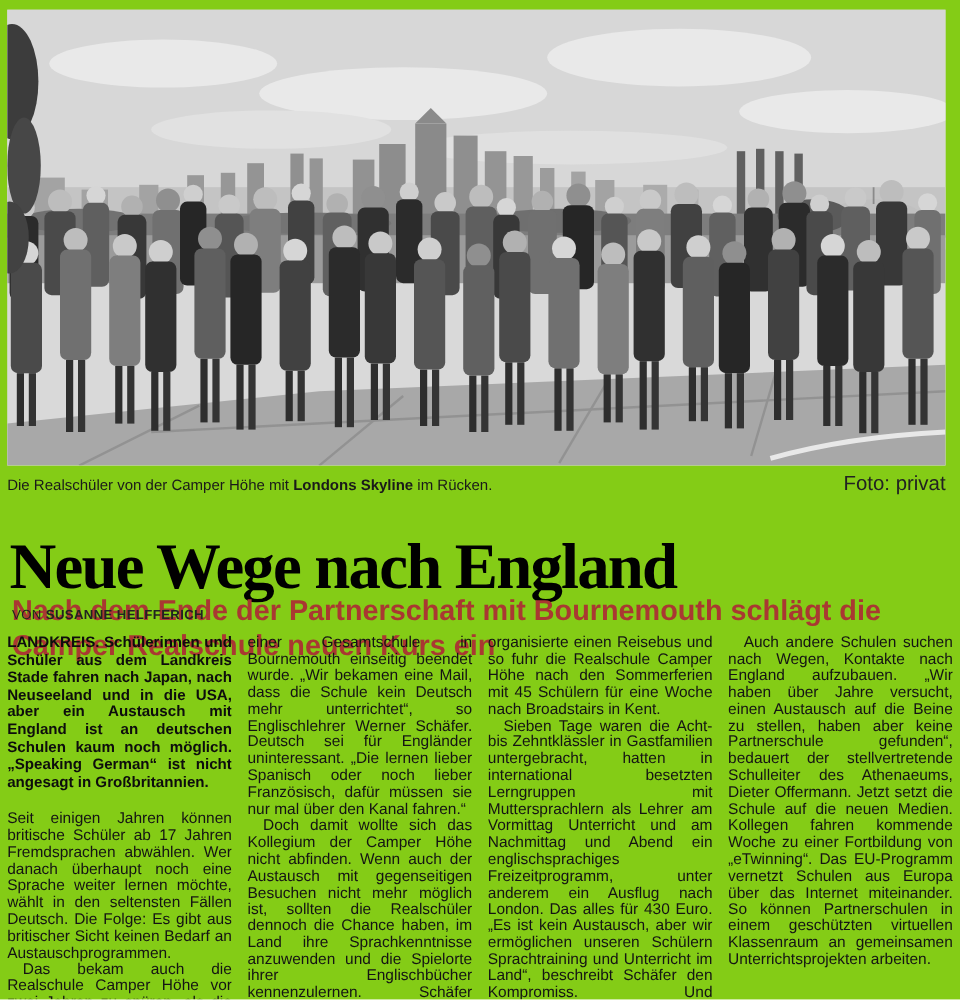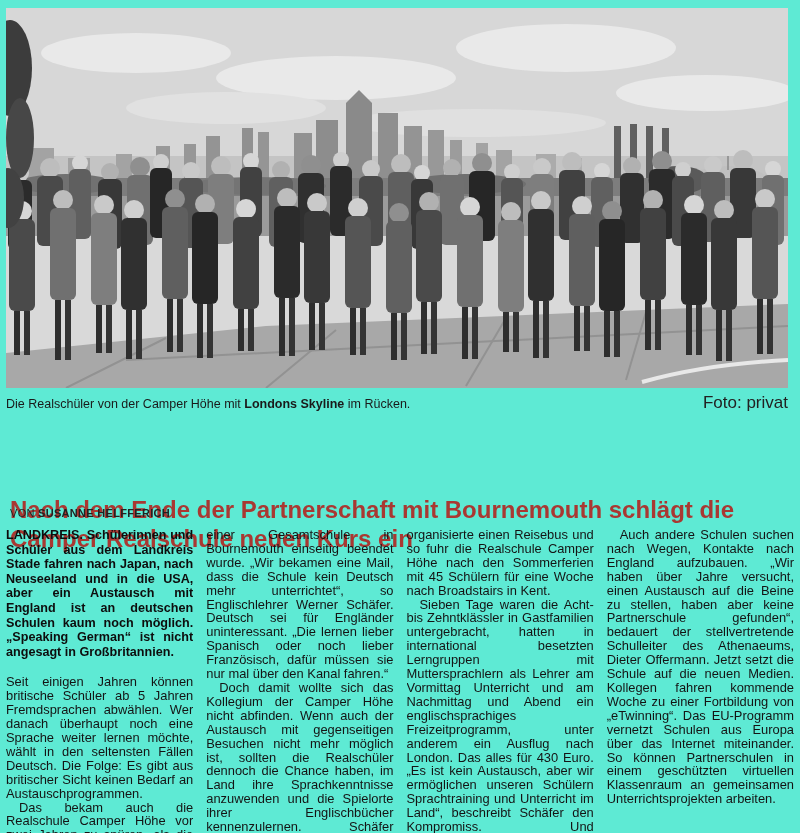--- a/index.html
+++ b/index.html
@@ -1,16 +1,16 @@
 <!DOCTYPE html>
 <html><head>
 <meta charset="utf-8">
 <style>
   html,body{margin:0;padding:0;background:#ffffff;}
-  .page{position:relative;width:800px;height:833px;background:#5eead4;overflow:hidden;
+  .page{position:relative;width:800px;height:833px;background:#84cc16;overflow:hidden;
         font-family:"Liberation Sans",sans-serif;color:#111;}
   
   .photo-wrap{position:absolute;left:6px;top:8px;width:782px;height:380px;background:#d9d9d9;overflow:hidden;}
   .photo-wrap svg{display:block;}
   
   .caption-row{position:absolute;left:6px;top:393px;width:782px;display:flex;
                justify-content:space-between;align-items:baseline;font-size:12.5px;color:#1a1a1a;}
   .caption-row .cap-bold{font-weight:bold;}
   .caption-row .credit{font-size:17px;color:#222;}
   
@@ -262,31 +262,32 @@
     </svg>
   </div>
 
   <div class="caption-row">
     <span>
       <span>Die Realschüler von der Camper Höhe mit </span><span class="cap-bold">Londons Skyline</span><span> im Rücken.</span>
     </span>
     <span class="credit">Foto: privat</span>
   </div>
 
+  <h1 class="headline">Neue Wege nach England</h1>
 
   <h2 class="subheadline">Nach dem Ende der Partnerschaft mit Bournemouth schlägt die Camper Realschule neuen Kurs ein</h2>
 
   <div class="byline">
     <span>VON </span><span class="author">SUSANNE HELFFERICH</span>
   </div>
 
   <main class="columns">
     <div class="col">
       <p class="lead">LANDKREIS. Schülerinnen und Schüler aus dem Landkreis Stade fahren nach Japan, nach Neuseeland und in die USA, aber ein Austausch mit England ist an deutschen Schulen kaum noch möglich. „Speaking German“ ist nicht angesagt in Großbritannien.</p>
-      <p class="body">Seit einigen Jahren können britische Schüler ab 5 Jahren Fremdsprachen abwählen. Wer danach überhaupt noch eine Sprache weiter lernen möchte, wählt in den seltensten Fällen Deutsch. Die Folge: Es gibt aus britischer Sicht keinen Bedarf an Austauschprogrammen.</p>
+      <p class="body">Seit einigen Jahren können britische Schüler ab 17 Jahren Fremdsprachen abwählen. Wer danach überhaupt noch eine Sprache weiter lernen möchte, wählt in den seltensten Fällen Deutsch. Die Folge: Es gibt aus britischer Sicht keinen Bedarf an Austauschprogrammen.</p>
       <p class="body indent">Das bekam auch die Realschule Camper Höhe vor zwei Jahren zu spüren, als die mehr als 35 Jahren gepflegte Partnerschaft mit</p>
     </div>
     <div class="col">
       <p class="body">einer Gesamtschule in Bournemouth einseitig beendet wurde. „Wir bekamen eine Mail, dass die Schule kein Deutsch mehr unterrichtet“, so Englischlehrer Werner Schäfer. Deutsch sei für Engländer uninteressant. „Die lernen lieber Spanisch oder noch lieber Französisch, dafür müssen sie nur mal über den Kanal fahren.“</p>
       <p class="body indent">Doch damit wollte sich das Kollegium der Camper Höhe nicht abfinden. Wenn auch der Austausch mit gegenseitigen Besuchen nicht mehr möglich ist, sollten die Realschüler dennoch die Chance haben, im Land ihre Sprachkenntnisse anzuwenden und die Spielorte ihrer Englischbücher kennenzulernen. Schäfer knüpfte Kontakt zu einer privatwirtschaftlichen Sprachschule,</p>
     </div>
     <div class="col">
       <p class="body">organisierte einen Reisebus und so fuhr die Realschule Camper Höhe nach den Sommerferien mit 45 Schülern für eine Woche nach Broadstairs in Kent.</p>
       <p class="body indent">Sieben Tage waren die Acht- bis Zehntklässler in Gastfamilien untergebracht, hatten in international besetzten Lerngruppen mit Muttersprachlern als Lehrer am Vormittag Unterricht und am Nachmittag und Abend ein englischsprachiges Freizeitprogramm, unter anderem ein Ausflug nach London. Das alles für 430 Euro. „Es ist kein Austausch, aber wir ermöglichen unseren Schülern Sprachtraining und Unterricht im Land“, beschreibt Schäfer den Kompromiss. Und möglicherweise würden die Kontakte mit den Gastfamilien übers</p>
     </div>

